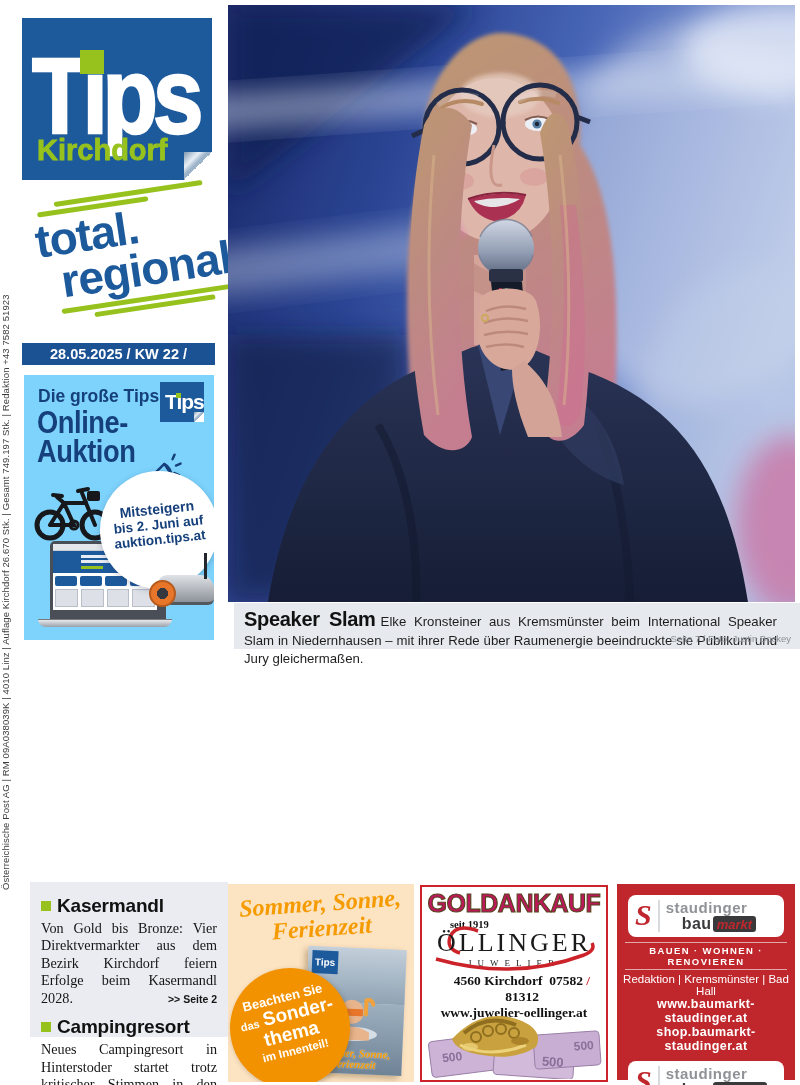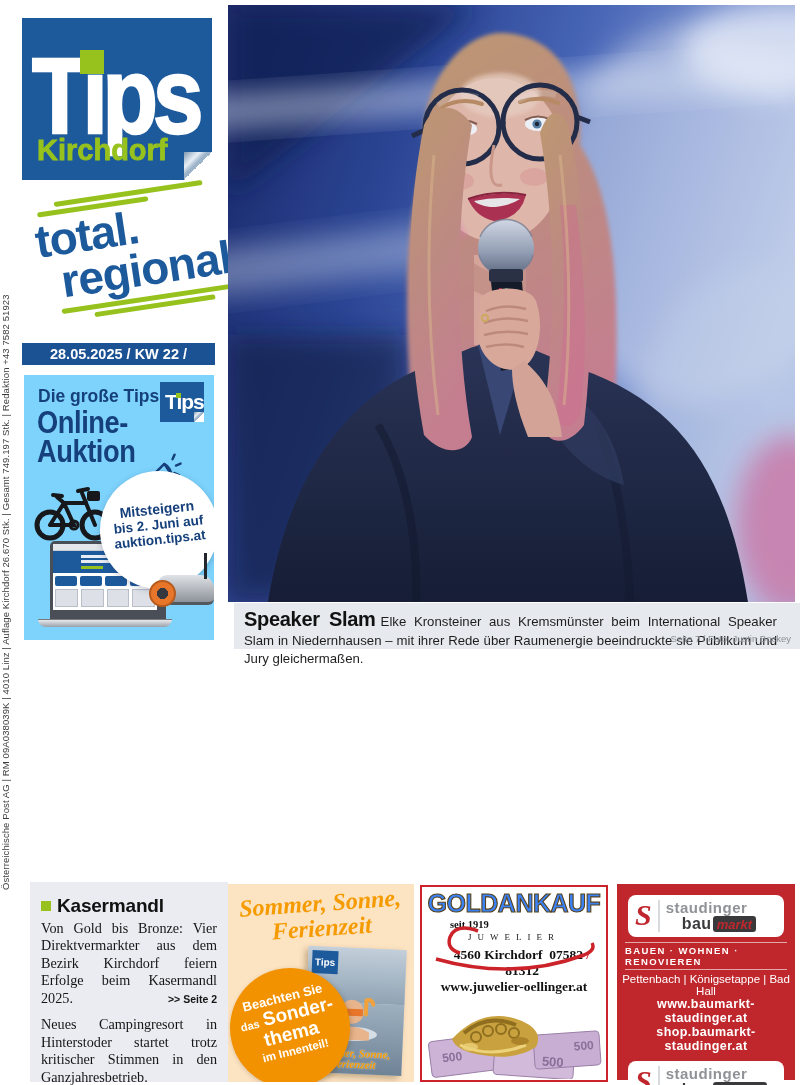--- a/index.html
+++ b/index.html
@@ -85,21 +85,21 @@
   .cap-lead{font-size:20px;font-weight:bold;letter-spacing:-.3px;margin-right:5px;}
   .cap-text{font-size:13.2px;line-height:1.32;color:#1e1e1e;}
   .cap-credit{position:absolute;right:10px;bottom:5px;font-size:9.5px;color:#8a8f96;}
 
   
   .headline{position:absolute;left:26px;top:652px;width:772px;height:220px;}
   .headline text{font-family:"Liberation Sans",sans-serif;font-weight:bold;fill:#1b1b1b;}
   .hl-page{position:absolute;left:716px;top:188px;font-size:13px;font-weight:bold;color:#1b1b1b;}
 
   
-  .briefs{position:absolute;left:30px;top:882px;width:198px;height:200px;background:#eaecf2;
+  .briefs{position:absolute;left:30px;top:882px;width:198px;height:155px;background:#eaecf2;
           padding:13px 11px 0 11px;box-sizing:border-box;}
   .brief-title-row{display:flex;align-items:center;gap:6px;}
   .brief-bullet{width:10px;height:10px;background:#97c21d;flex:none;}
   .brief-title{font-size:19px;font-weight:bold;letter-spacing:-.2px;}
   .brief-text{font-family:"Liberation Serif",serif;font-size:14.2px;line-height:1.23;
               text-align:justify;margin-top:3px;color:#151515;}
   .brief-ref{float:right;font-family:"Liberation Sans",sans-serif;font-size:10.5px;
              font-weight:bold;margin-top:3px;}
   .brief+.brief{margin-top:9px;}
 
@@ -124,21 +124,21 @@
              box-shadow:1px 2px 5px rgba(90,60,20,.3);}
   .sb-s1{margin-top:21px;font-size:13px;font-weight:bold;}
   .sb-das{font-size:11px;font-weight:bold;}
   .sb-big{font-size:19px;font-weight:bold;line-height:1;display:inline;}
   .sb-bigline{font-size:19px;font-weight:bold;line-height:1;}
   .sb-s2{font-size:11.5px;font-weight:bold;margin-top:2px;}
 
   
   .ad-gold{position:absolute;left:420px;top:885px;width:188px;height:197px;background:#fff;
            border:2px solid #cc2229;box-sizing:border-box;overflow:hidden;}
-  .gold-title{margin-top:2px;text-align:center;font-size:25px;font-weight:bold;color:#3b82f6;
+  .gold-title{margin-top:2px;text-align:center;font-size:25px;font-weight:bold;color:#be185d;
               -webkit-text-stroke:1.1px #57431c;letter-spacing:-.5px;}
   .gold-since{text-align:left;font-family:"Liberation Serif",serif;font-weight:bold;
               font-size:10.5px;margin:1px 0 0 28px;}
   .gold-name{position:relative;text-align:center;font-family:"Liberation Serif",serif;
              font-size:26px;letter-spacing:3px;color:#1a1a1a;line-height:1;z-index:1;}
   .gold-swoosh{position:absolute;left:4px;top:34px;z-index:0;}
   .gold-juwelier{text-align:center;font-family:"Liberation Serif",serif;font-size:9px;
                  letter-spacing:6px;margin-top:2px;color:#1a1a1a;}
   .gold-addr,.gold-web{text-align:center;font-family:"Liberation Serif",serif;font-weight:bold;
                        font-size:13.5px;line-height:1.2;}
@@ -150,21 +150,21 @@
   .ad-staudinger{position:absolute;left:617px;top:884px;width:178px;height:196px;background:#c0272d;}
   .st-box{margin:11px auto 0;width:156px;height:42px;background:#fff;border-radius:8px;
           display:flex;align-items:center;padding:0 5px;box-sizing:border-box;}
   .st-s{font-family:"Liberation Serif",serif;font-size:30px;font-weight:bold;font-style:italic;
         color:#c0272d;margin-right:6px;padding:0 6px 2px 2px;border-right:2px solid #d8dbde;line-height:1;}
   .st-name{font-size:15px;font-weight:bold;color:#8f9296;letter-spacing:.5px;line-height:1;}
   .st-line2{display:flex;align-items:center;margin-top:1px;line-height:1;margin-left:16px;}
   .st-bau{font-size:16px;font-weight:bold;color:#3a3a3c;letter-spacing:.5px;}
   .st-word2{font-size:13px;font-weight:bold;font-style:italic;color:#c0272d;background:#3a3a3c;
             padding:1.5px 4px;border-radius:3px;margin-left:1px;}
-  .st-tagline{margin:5px auto 0;width:162px;color:#fff;font-size:9.5px;
+  .st-tagline{margin:5px auto 0;width:162px;text-align:center;color:#fff;font-size:9.5px;
               font-weight:bold;letter-spacing:1.4px;border-top:1px solid #e2a9ab;
               border-bottom:1px solid #e2a9ab;padding:2px 0;}
   .st-locations{text-align:center;color:#fff;font-size:11.5px;margin-top:3px;}
   .st-web{text-align:center;color:#fff;font-size:12.5px;font-weight:bold;letter-spacing:.4px;}
 </style>
 </head>
 <body>
 
 <div class="page">
 
@@ -355,23 +355,27 @@
     <span class="cap-credit">Seite 7 / Foto: Justin Bockey</span>
   </div>
 
 
   <section class="briefs">
     <article class="brief">
       <div class="brief-title-row">
         <span class="brief-bullet"></span>
         <span class="brief-title">Kasermandl</span>
       </div>
-      <p class="brief-text" style="margin:3px 0 0 0"><span>Von Gold bis Bronze: Vier Direktvermarkter aus dem Bezirk Kirchdorf feiern Erfolge beim Kasermandl 2025.</span><span class="brief-ref">&gt;&gt; Seite 2</span></p>
+      <p class="brief-text" style="margin:3px 0 0 0"><span>Von Gold bis Bronze: Vier Direktvermarkter aus dem Bezirk Kirchdorf feiern Erfolge beim Kasermandl 2028.</span><span class="brief-ref">&gt;&gt; Seite 2</span></p>
     </article>
     <article class="brief">
+      <div class="brief-title-row">
+        <span class="brief-bullet"></span>
+        <span class="brief-title">Campingresort</span>
+      </div>
       <p class="brief-text" style="margin:3px 0 0 0"><span>Neues Campingresort in Hinterstoder startet trotz kritischer Stimmen in den Ganzjahresbetrieb.</span></p>
     </article>
   </section>
 
   <section class="ad-sommer">
     <div class="som-title">
       <div class="som-t1">Sommer, Sonne,</div>
       <div class="som-t2">Ferienzeit</div>
     </div>
     <div class="som-cover">
@@ -399,20 +403,21 @@
     </div>
   </section>
 
   <section class="ad-gold">
     <div class="gold-title">GOLDANKAUF</div>
     <div class="gold-since">seit 1919</div>
     <svg class="gold-swoosh" width="176" height="50" viewBox="0 0 176 50">
       <path d="M52,10 Q30,2 24,16 Q20,28 34,32" stroke="#cc2229" stroke-width="3.5" fill="none"></path>
       <path d="M10,38 Q88,60 158,34 Q170,29 166,22" stroke="#cc2229" stroke-width="3.5" fill="none"></path>
     </svg>
+    <div class="gold-name">ÖLLINGER</div>
     <div class="gold-juwelier">JUWELIER</div>
     <div class="gold-addr"><span>4560 Kirchdorf</span>&nbsp;&nbsp;<span>07582 </span><span class="gold-red">/</span><span> 81312</span></div>
     <div class="gold-web">www.juwelier-oellinger.at</div>
     <svg class="gold-img" width="180" height="76" viewBox="0 0 180 76">
       <g>
         <rect x="6" y="34" width="78" height="36" rx="4" fill="#cdb3d6" stroke="#9a7fa8" transform="rotate(-7 45 52)"></rect>
         <rect x="70" y="40" width="80" height="34" rx="4" fill="#d2bada" stroke="#9a7fa8" transform="rotate(4 110 57)"></rect>
         <rect x="110" y="30" width="66" height="34" rx="4" fill="#c7aed2" stroke="#9a7fa8" transform="rotate(-4 143 47)"></rect>
         <text x="118" y="62" font-size="13" font-weight="bold" fill="#8a6f98" transform="rotate(4 110 57)">500</text>
         <text x="150" y="48" font-size="12" font-weight="bold" fill="#8a6f98" transform="rotate(-4 143 47)">500</text>
@@ -438,21 +443,21 @@
         <span class="st-s">S</span>
         <span class="st-words">
           <div class="st-name">staudinger</div>
           <div class="st-line2">
               <span class="st-bau">bau</span>
               <span class="st-word2">markt</span>
             </div>
         </span>
       </div>
       <div class="st-tagline">BAUEN · WOHNEN · RENOVIEREN</div>
-      <div class="st-locations">Pettenbach | Königsetappe | Bad Hall</div>
+      <div class="st-locations">Redaktion | Kremsmünster | Bad Hall</div>
       <div class="st-web">www.baumarkt-staudinger.at</div>
       <div class="st-web">shop.baumarkt-staudinger.at</div>
     </div>
     <div class="st-b">
       <div class="st-box" style="margin-top:8px">
         <span class="st-s">S</span>
         <span class="st-words">
           <div class="st-name">staudinger</div>
           <div class="st-line2">
               <span class="st-bau">bau</span>

